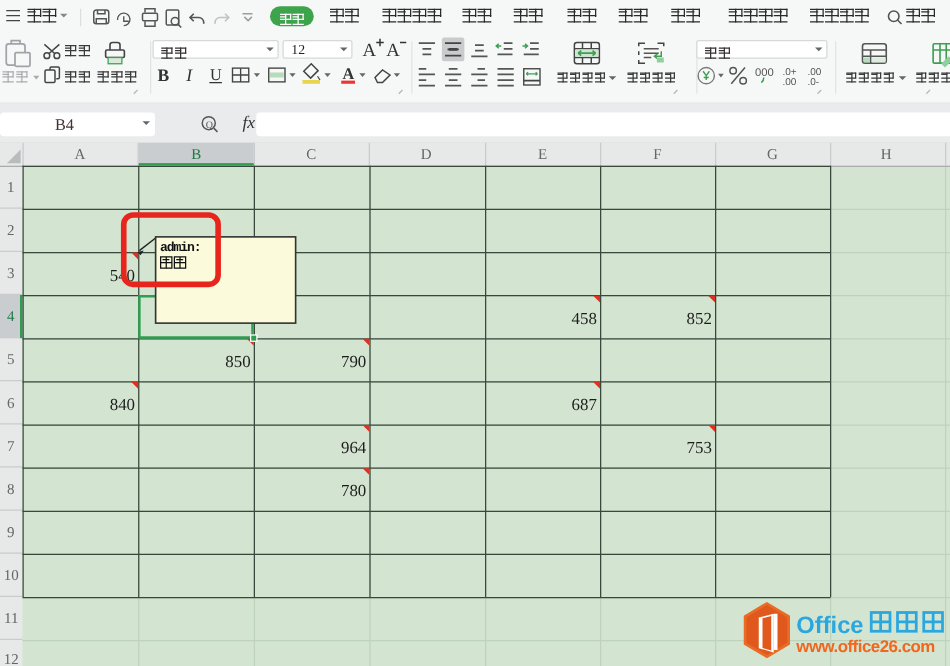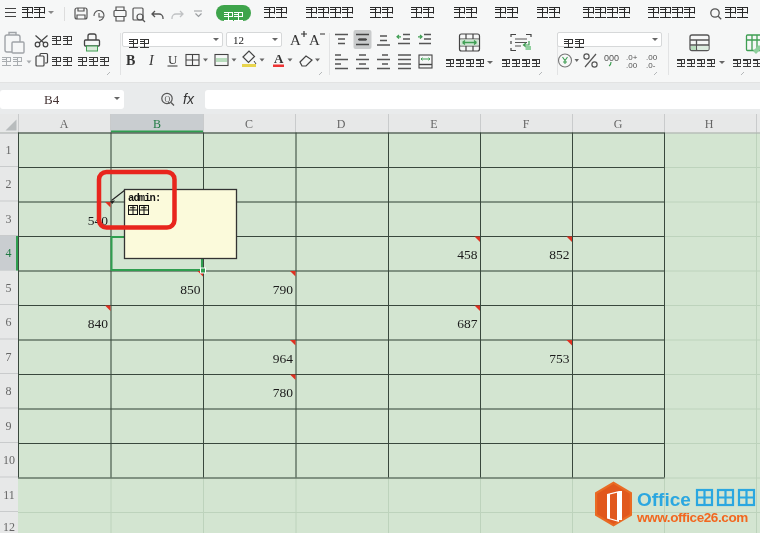--- a/index.html
+++ b/index.html
@@ -70,21 +70,21 @@
 
 <div class="lbl" style="left:676px;top:58px"><i class="h h9"></i><i class="h h9"></i><i class="h h9"></i><i class="h h9"></i></div>
 <div class="car" style="left:719px;top:61px"></div>
 <div class="lbl" style="left:732px;top:58px"><i class="h h9"></i><i class="h h9"></i><i class="h h9"></i></div>
 
 <div class="abs" style="left:0;top:83px;width:760px;height:31px;background:#e9ebec"></div>
 <div class="abs" style="left:0;top:90px;width:124px;height:19px;background:#fff;border-radius:3px"></div>
 <div class="abs" style="left:44px;top:92px;font-family:'Liberation Serif',serif;font-size:13px;color:#433">B4</div>
 <div class="car" style="left:114px;top:97px"></div>
 <div class="abs" style="left:205px;top:90px;width:555px;height:19px;background:#fff;border-radius:3px 0 0 3px"></div>
-<div class="abs" style="left:183px;top:91px;font-family:Liberation Sans, sans-serif;font-style:italic;font-size:14px;color:#333">fx</div>
+<div class="abs" style="left:194px;top:91px;font-family:Liberation Serif, serif;font-style:italic;font-size:14px;color:#333">fx</div>
 
 <svg class="abs" style="left:0;top:0" width="760" height="114" viewBox="0 0 760 114" fill="none">
 
 <g stroke="#555" stroke-width="1.2">
 <rect x="75" y="8" width="12" height="11" rx="2"></rect>
       <path d="M78 8v3h6v-3M77 19v-4h8v4"></path>
 <path d="M94 16a5 5 0 1 1 5 4.5M99 13v4h4" stroke-width="1.1"></path>
 <rect x="114" y="10.5" width="12" height="6" rx="1"></rect>
       <path d="M116 10v-3h8v3M116 17v4h8v-4"></path>
 <rect x="133" y="8" width="10" height="12" rx="1"></rect>

